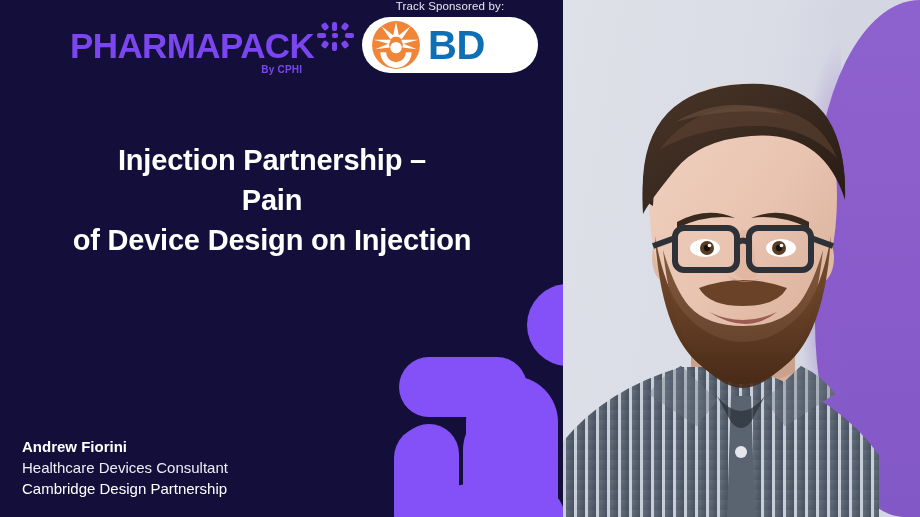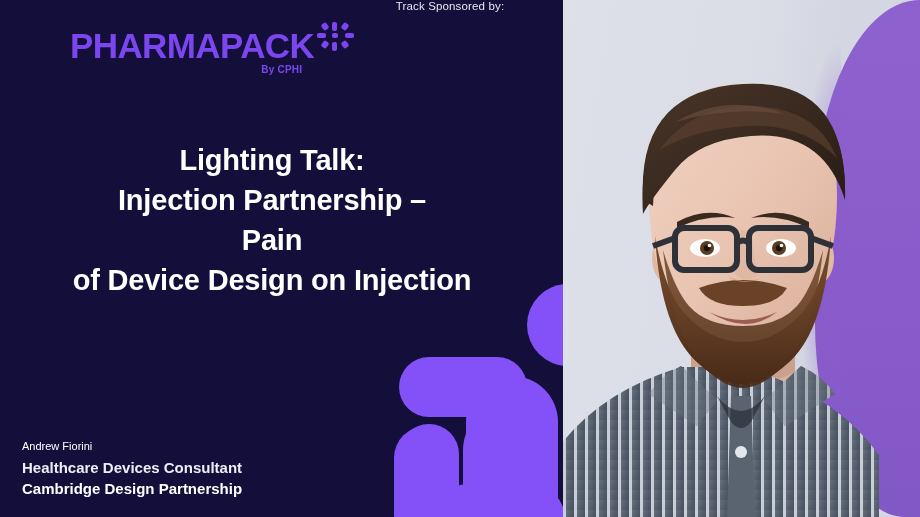--- a/index.html
+++ b/index.html
@@ -81,23 +81,23 @@
     color:#FFFFFF; font-size:29px; font-weight:800;
     line-height:40px; letter-spacing:-0.2px;
   }
   #title .ln { display:block; }
 
   
   #speaker {
     position:absolute; left:22px; bottom:18px; z-index:3;
     color:#FFFFFF; line-height:21px;
   }
-  #speaker .nm { font-size:11px; font-weight:400; }
-  #speaker .role { font-size:15px; font-weight:700; color:#EDEDF5; }
-  #speaker .org { font-size:15px; font-weight:700; }
+  #speaker .nm { font-size:15px; font-weight:700; }
+  #speaker .role { font-size:15px; font-weight:400; color:#EDEDF5; }
+  #speaker .org { font-size:15px; font-weight:400; }
 
   
   #photo-panel {
     position:absolute; left:563px; top:0;
     width:357px; height:517px;
     overflow:hidden;
     background:#DDDFE8;
   }
   #photo-bg {
     position:absolute; inset:0;
@@ -148,24 +148,42 @@
         <i style="left:0px;  top:11px; width:9px;  height:5px;"></i>
         <i style="left:15px; top:11px; width:6px;  height:5px;"></i>
         <i style="left:25px; top:19px; width:6px;  height:7px;  transform:rotate(-38deg);"></i>
         <i style="left:5px;  top:19px; width:6px;  height:7px;  transform:rotate(38deg);"></i>
         <i style="left:15px; top:20px; width:5px;  height:9px;"></i>
       </div>
     </div>
 
     <div id="sponsor">
       <div id="sponsor-label">Track Sponsored by:</div>
+      <div id="bd-logo">
+        <svg id="bd-mark" viewBox="0 0 100 100">
+          <circle cx="50" cy="50" r="46" fill="#F08437"></circle>
+          <g fill="#FFFFFF">
+            <polygon points="50,6 56,34 44,34"></polygon>
+            <polygon points="22,14 47,33 39,39"></polygon>
+            <polygon points="78,14 53,33 61,39"></polygon>
+            <polygon points="7,40 40,40 37,48"></polygon>
+            <polygon points="93,40 60,40 63,48"></polygon>
+            <polygon points="10,58 36,47 38,55"></polygon>
+            <polygon points="90,58 64,47 62,55"></polygon>
+          </g>
+          <g fill="#FFFFFF">
+            <circle cx="50" cy="55" r="11"></circle>
+            <path d="M20 64 a30 30 0 0 0 60 0 l-11 0 a19 19 0 0 1 -38 0 z"></path>
+          </g>
+        </svg>
+        <div id="bd-text">BD</div>
+      </div>
     </div>
 
     <div id="title">
-      <span class="ln">Lighting Talk:</span>
       <span class="ln">Injection Partnership –</span>
       <span class="ln">Pain</span>
       <span class="ln">of Device Design on Injection</span>
     </div>
 
     <div id="speaker">
       <div class="nm">Andrew Fiorini</div>
       <div class="role">Healthcare Devices Consultant</div>
       <div class="org">Cambridge Design Partnership</div>
     </div>

